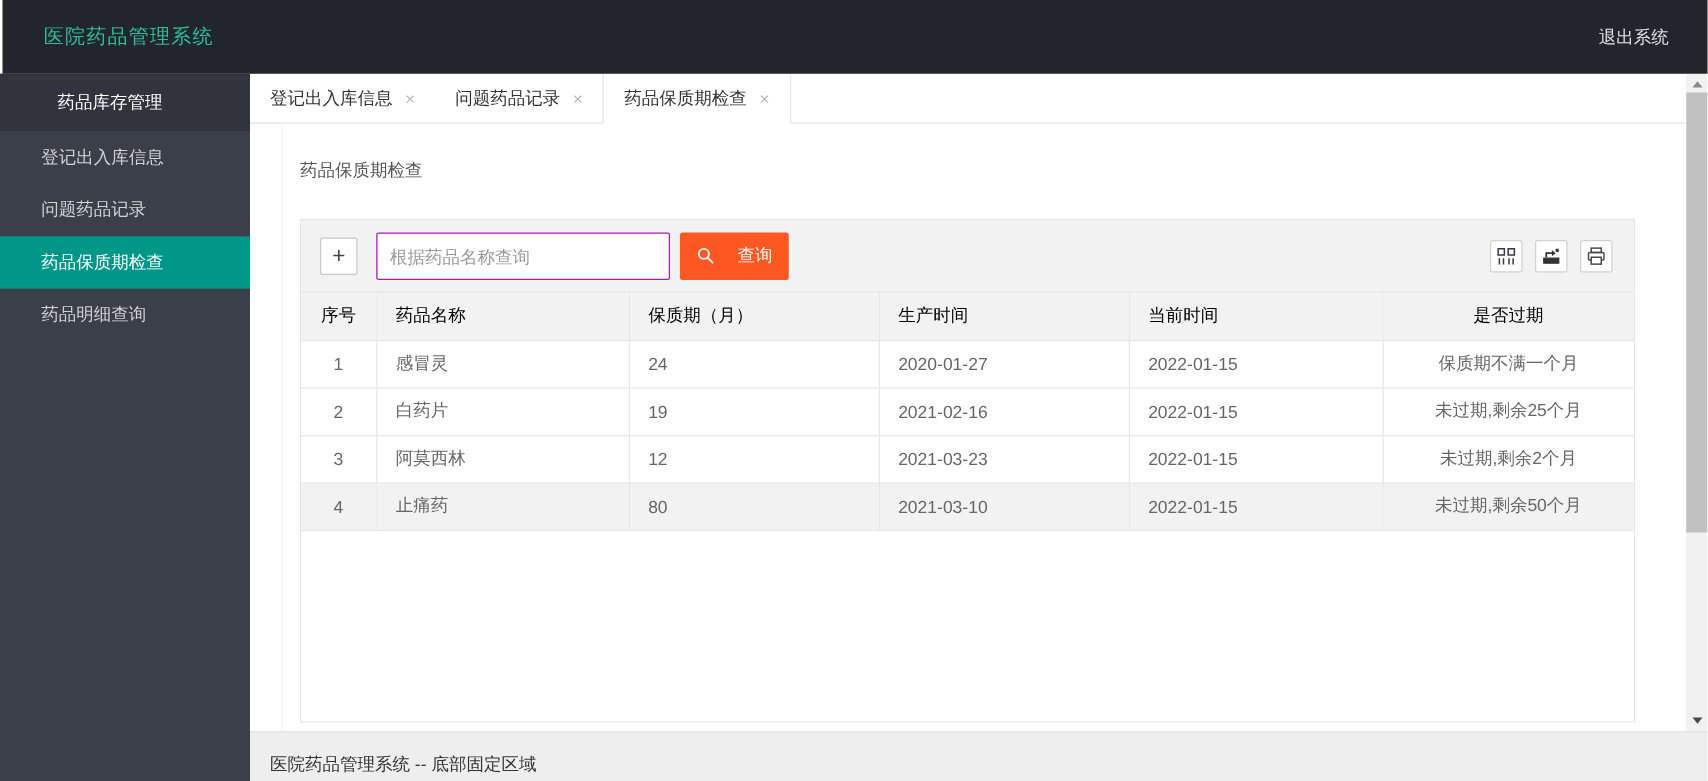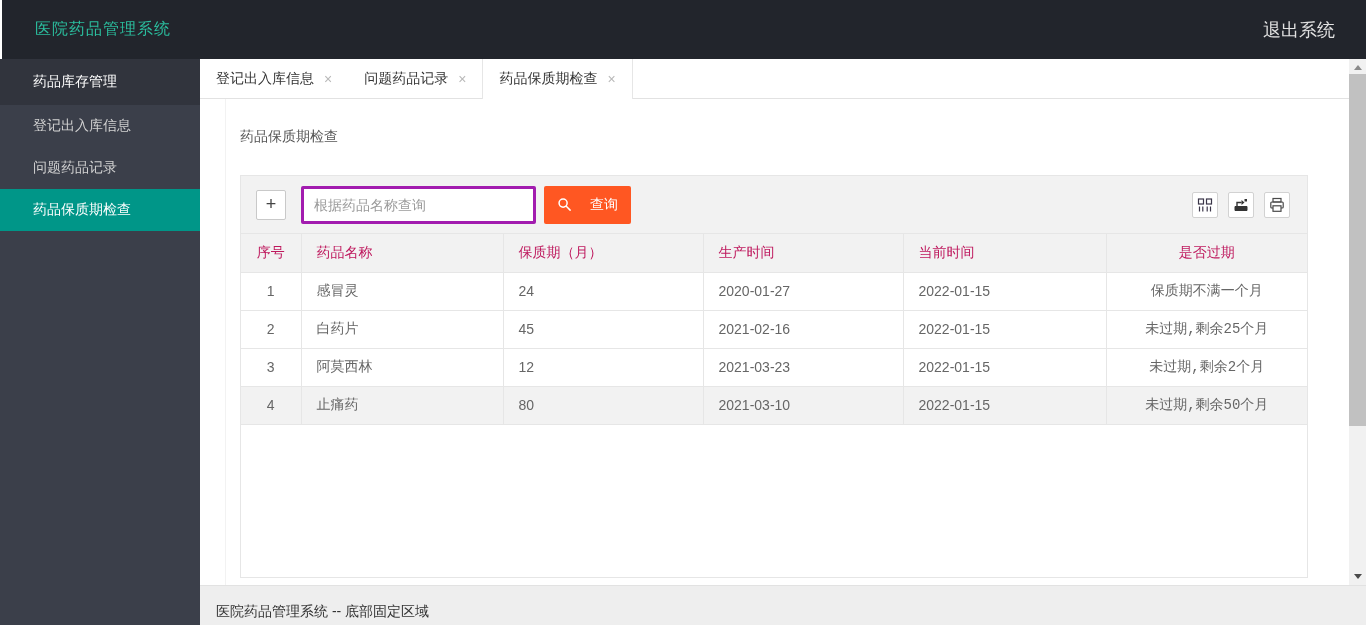--- a/index.html
+++ b/index.html
@@ -9,30 +9,30 @@
     font-size:14px; color:#333; background:#fff; position:relative;
   }
 
   
   .app-header {
     position:absolute; left:2px; top:0; width:1366px; height:59px;
     background:#22252C; display:flex; align-items:center; justify-content:space-between;
     padding:0 33px; z-index:30;
   }
   .app-title { color:#2BBE9E; font-size:16px; letter-spacing:1px; }
-  .logout { color:#e2e2e2; font-size:18px; cursor:pointer; }
+  .logout { color:#e2e2e2; font-size:14px; cursor:pointer; }
 
   
   .sidebar {
     position:absolute; left:0; top:59px; width:200px; height:566px;
     background:#3b3f4a; z-index:20;
   }
   .side-group {
     height:46px; background:#31343d; color:#ffffff; display:flex; align-items:center;
-    padding-left:33px; font-size:14px; cursor:pointer;
+    padding-left:46px; font-size:14px; cursor:pointer;
   }
   .side-item {
     height:42px; color:#d2d2d2; display:flex; align-items:center;
     padding-left:33px; font-size:14px; cursor:pointer;
   }
   .side-item.active { background:#009688; color:#fff; }
 
   
   .main {
     position:absolute; left:200px; top:59px; width:1149px; height:526px;
@@ -71,21 +71,21 @@
   .toolbar {
     height:58px; background:#f2f2f2; border-bottom:1px solid #e6e6e6;
     display:flex; align-items:center; padding:0 17px 0 15px;
   }
   .btn-add {
     width:30px; height:30px; background:#fff; border:1px solid #c9c9c9; border-radius:2px;
     font-size:18px; color:#444; display:flex; align-items:center; justify-content:center;
     cursor:pointer;
   }
   .search-input {
-    width:235px; height:38px; border:3px solid #a21caf; border-radius:2px;
+    width:235px; height:38px; border:1px solid #a21caf; border-radius:2px;
     margin-left:15px; padding:0 10px; font-size:14px; color:#666; outline:none;
     font-family:"Liberation Sans","DejaVu Sans",sans-serif;
   }
   .search-input::placeholder { color:#9a9a9a; }
   .btn-search {
     height:38px; margin-left:8px; background:#FF5722; color:#fff; border:none;
     border-radius:2px; font-size:14px; padding:0 13px; display:flex; align-items:center;
     gap:18px; cursor:pointer; font-family:"Liberation Sans","DejaVu Sans",sans-serif;
   }
   .tool-right { margin-left:auto; display:flex; gap:10px; }
@@ -94,32 +94,32 @@
     display:flex; align-items:center; justify-content:center; cursor:pointer;
   }
 
   
   table.data-table { width:100%; border-collapse:collapse; table-layout:fixed; }
   .data-table th, .data-table td {
     height:38px; border-bottom:1px solid #e6e6e6; border-right:1px solid #e6e6e6;
     padding:0 15px; font-weight:400; font-size:14px; text-align:left; overflow:hidden;
     white-space:nowrap;
   }
-  .data-table th { background:#f2f2f2; color:#be185d; }
+  .data-table th { background:#f2f2f2; color:#000000; }
   .data-table td { color:#666; background:#fff; }
   .data-table th:last-child, .data-table td:last-child { border-right:none; }
   .col-seq { width:60px; }
   .col-name { width:202px; }
   .col-shelf { width:200px; }
   .col-prod { width:200px; }
   .col-cur { width:203px; }
   .cell-center { text-align:center !important; }
   tr.row-hover td { background:#f2f2f2; }
   .status-blue { color:#1414f0; }
-  .status-green { color:#008000;font-family:Liberation Mono, monospace; }
+  .status-green { color:#008000; }
   .card-filler { flex:1; background:#fff; }
 
   
   .app-footer {
     position:absolute; left:200px; top:585px; width:1166px; height:52px;
     background:#eeeeee; border-top:1px solid #e2e2e2; display:flex; align-items:center;
     padding-left:16px; font-size:14px; color:#333;
   }
 
   
@@ -144,20 +144,21 @@
 <div class="app-header">
   <span class="app-title">医院药品管理系统</span>
   <span class="logout">退出系统</span>
 </div>
 
 <div class="sidebar">
   <div class="side-group">药品库存管理</div>
   <div class="side-item">登记出入库信息</div>
   <div class="side-item">问题药品记录</div>
   <div class="side-item active">药品保质期检查</div>
+  <div class="side-item">药品明细查询</div>
 </div>
 
 <div class="main">
 
   <div class="tab-bar">
     <div class="tab">
       <span>登记出入库信息</span>
       <span class="tab-close"></span>
     </div>
     <div class="tab">
@@ -245,21 +246,21 @@
             <td class="cell-center">1</td>
             <td>感冒灵</td>
             <td>24</td>
             <td>2020-01-27</td>
             <td>2022-01-15</td>
             <td class="cell-center status-blue">保质期不满一个月</td>
           </tr>
           <tr>
             <td class="cell-center">2</td>
             <td>白药片</td>
-            <td>45</td>
+            <td>19</td>
             <td>2021-02-16</td>
             <td>2022-01-15</td>
             <td class="cell-center status-green">未过期,剩余25个月</td>
           </tr>
           <tr>
             <td class="cell-center">3</td>
             <td>阿莫西林</td>
             <td>12</td>
             <td>2021-03-23</td>
             <td>2022-01-15</td>

